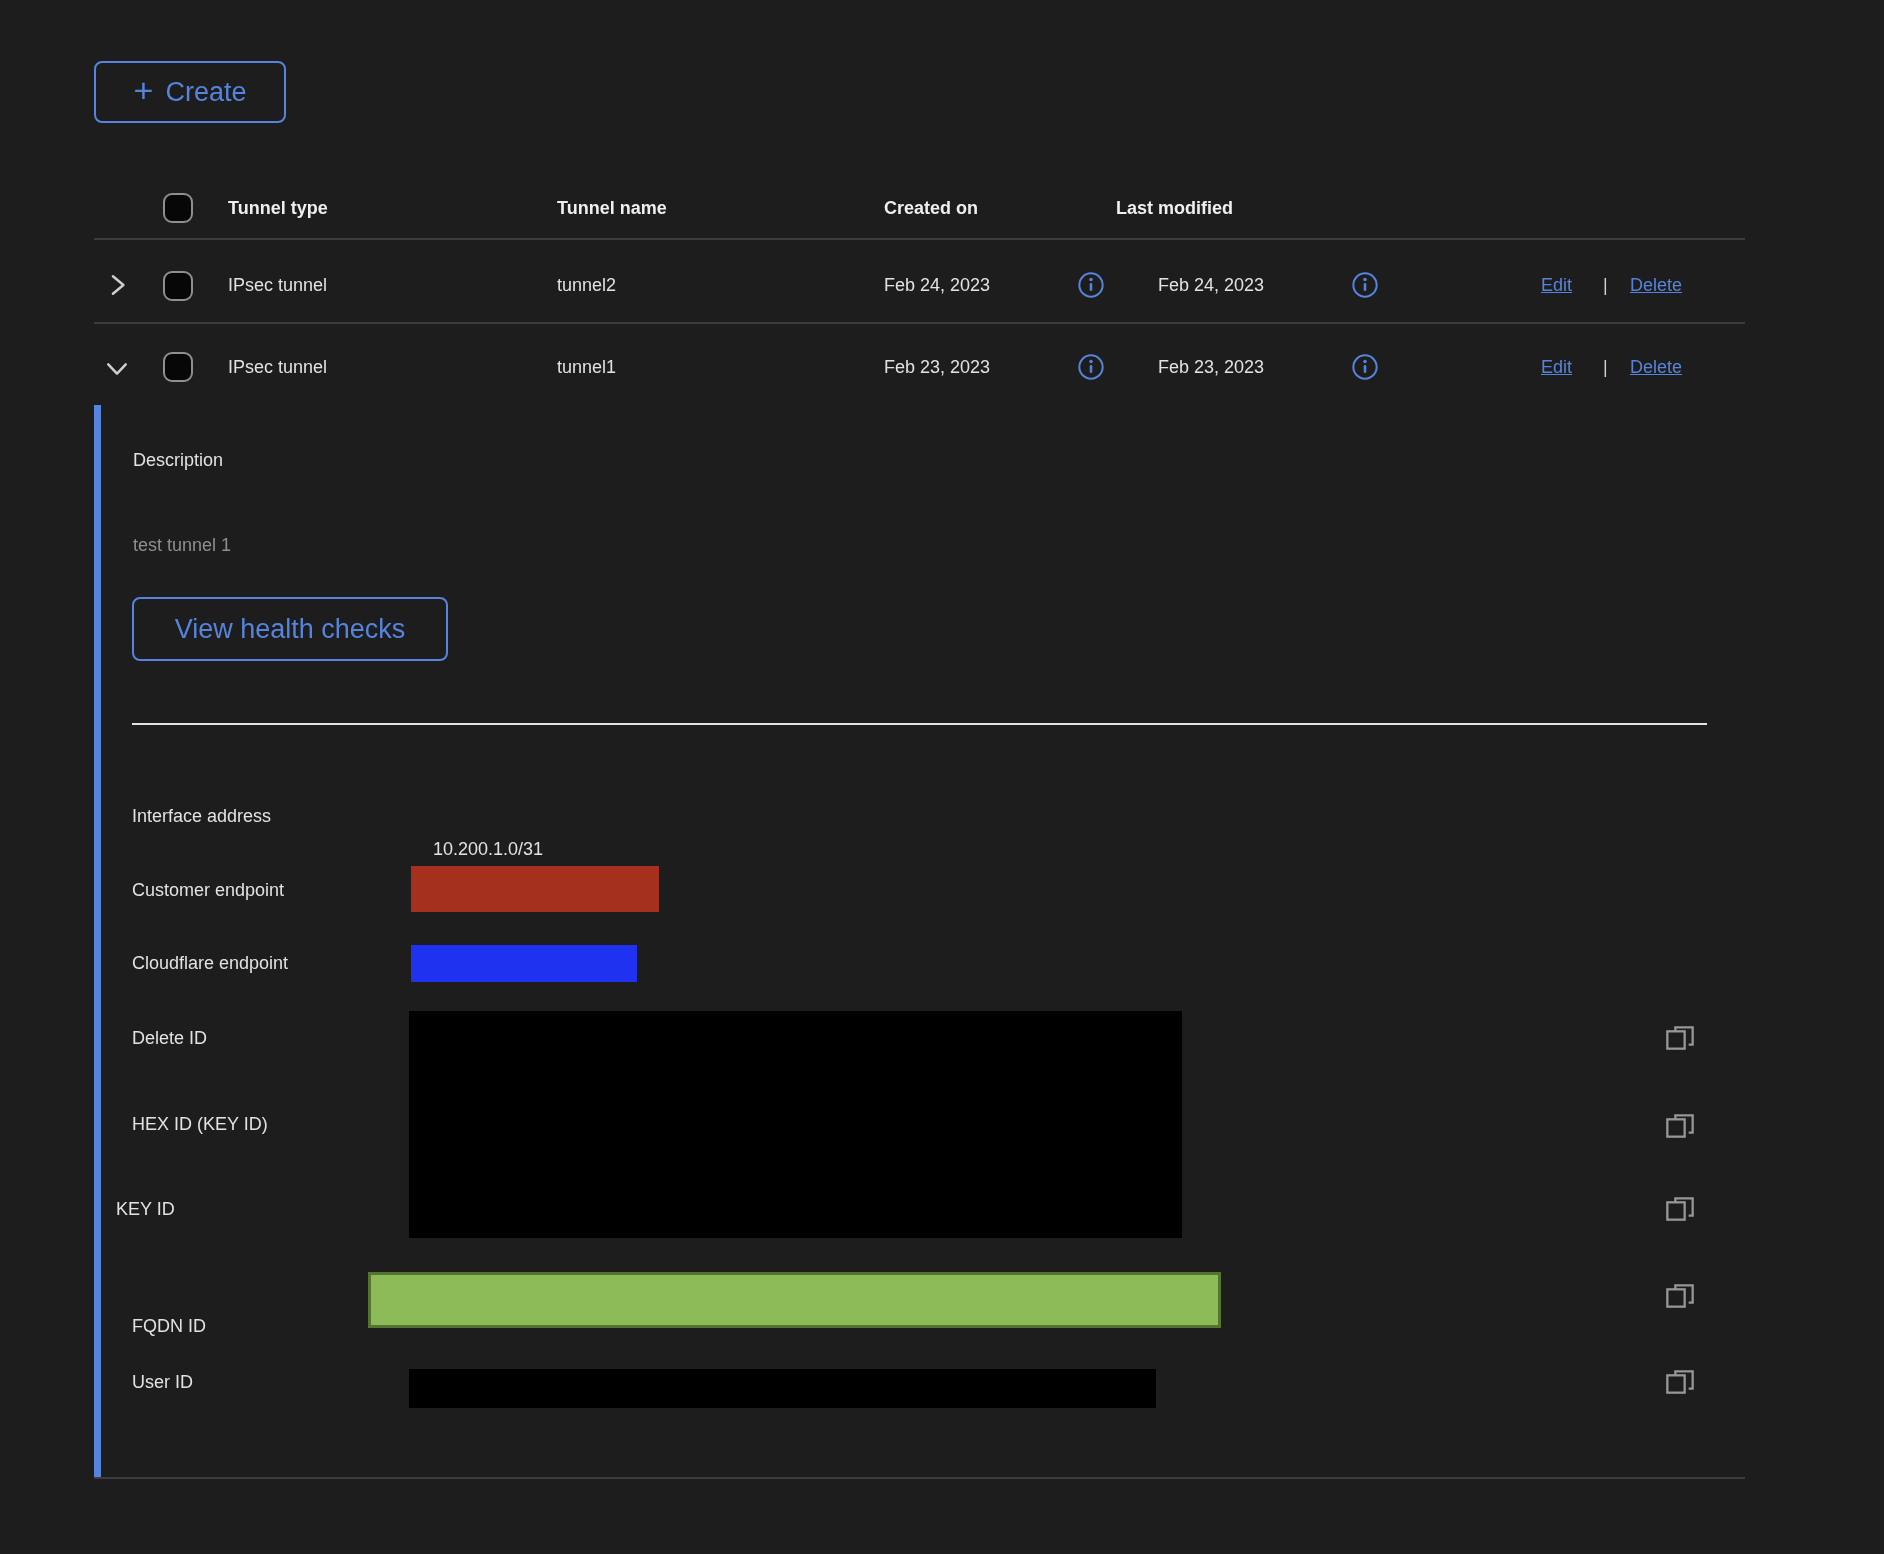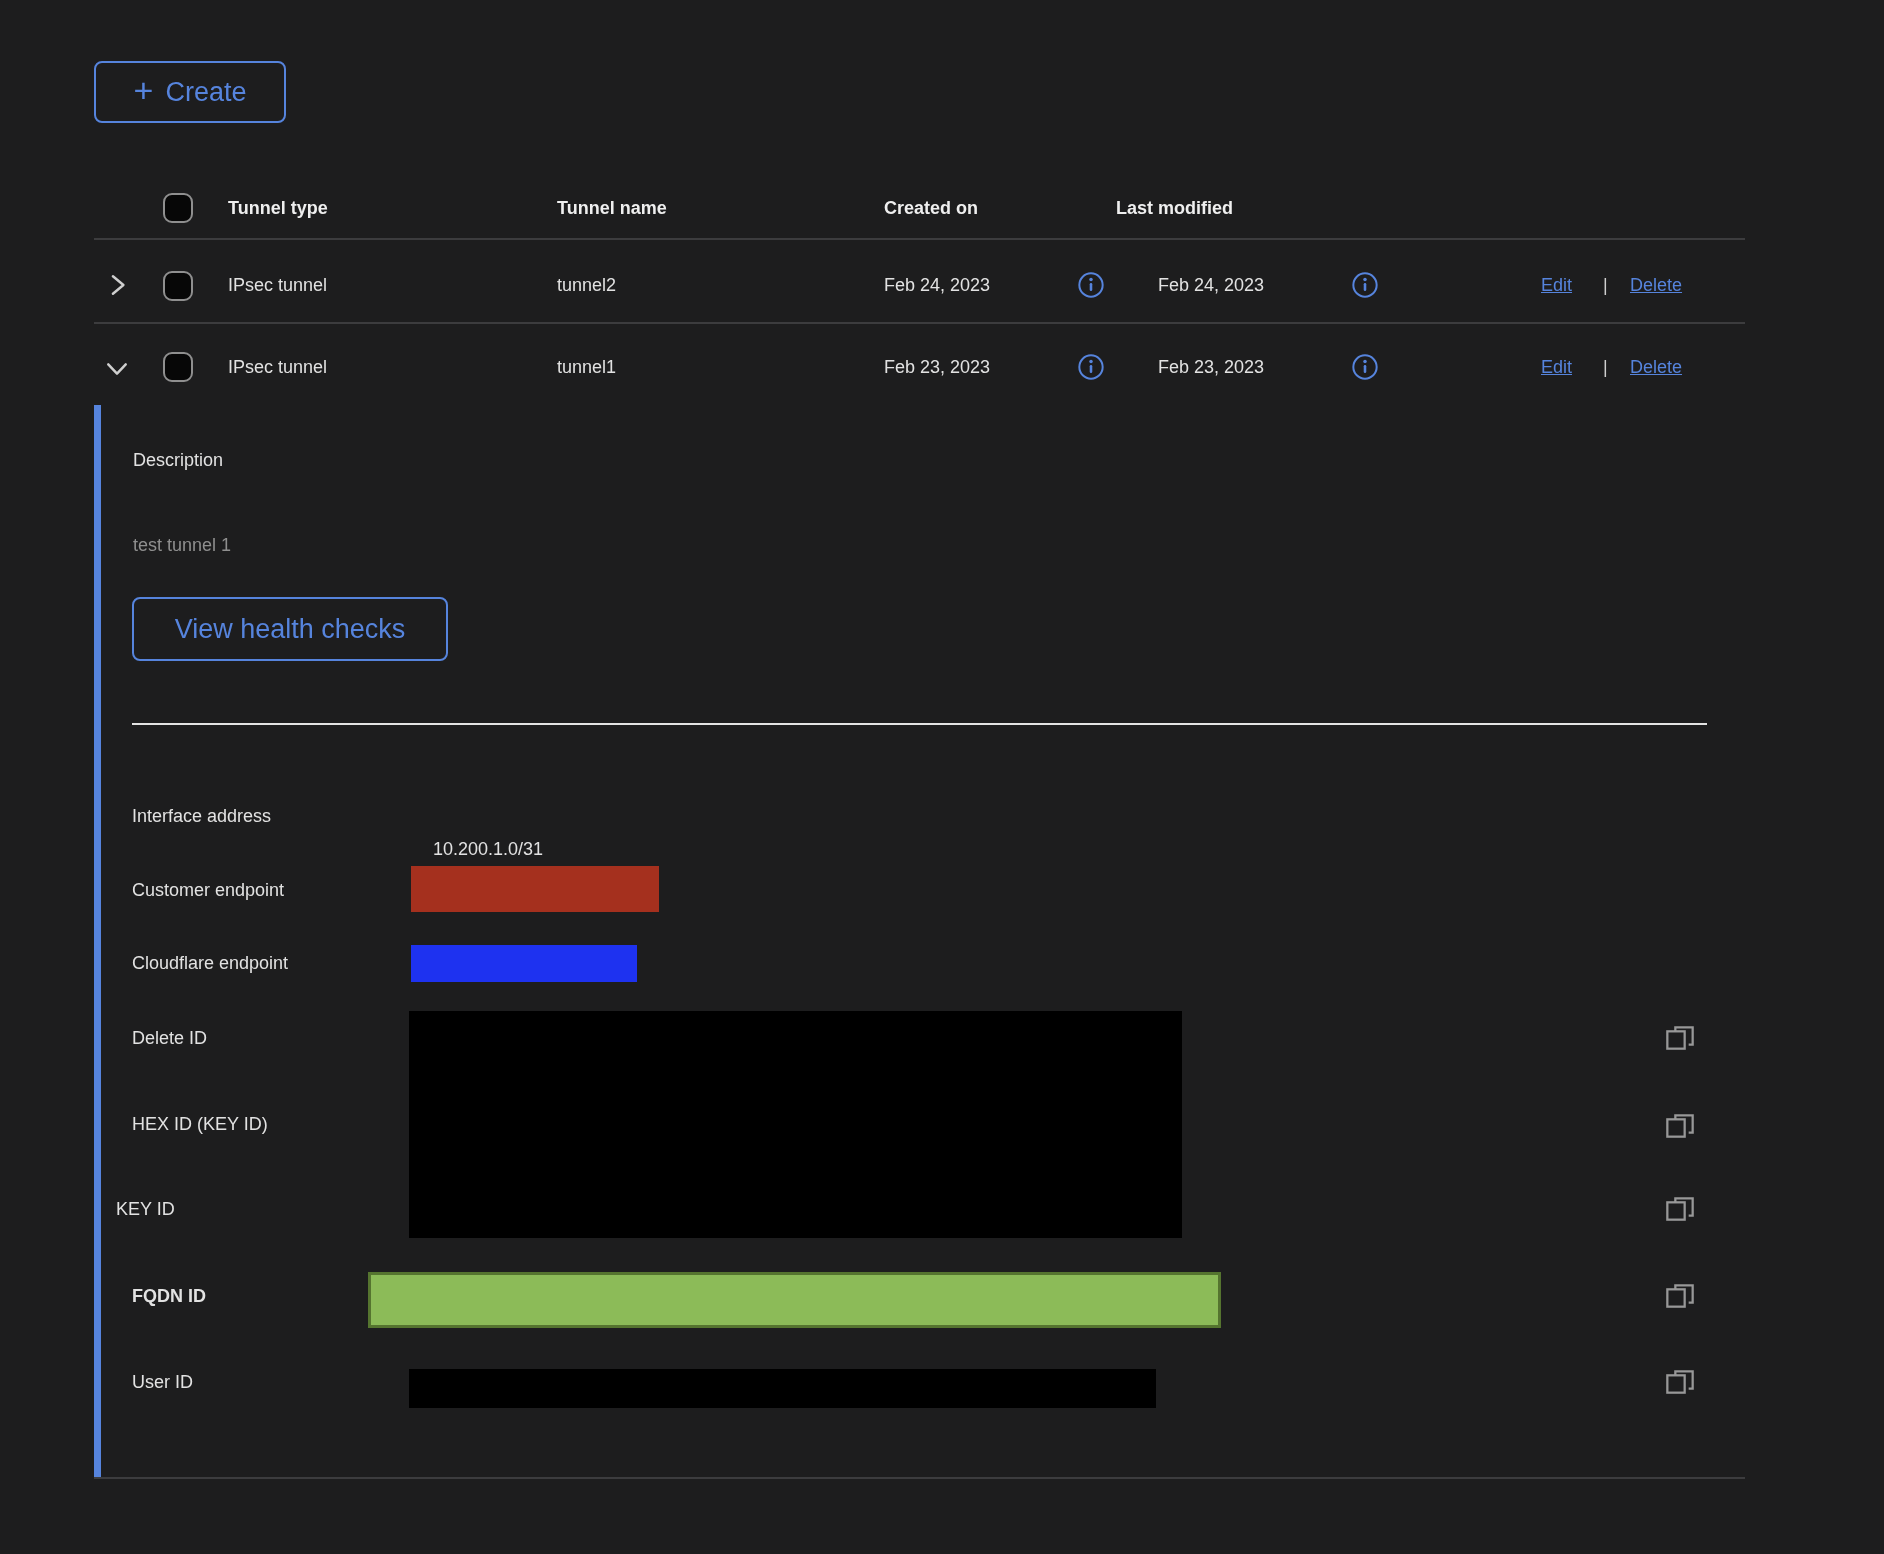--- a/index.html
+++ b/index.html
@@ -141,21 +141,21 @@
     <div class="redact redact-red abs" style="left:411px;top:866px;width:248px;height:46px;"></div>
 
     <span class="txt abs" style="left:132px;top:947px;">Cloudflare endpoint</span>
     <div class="redact redact-blue abs" style="left:411px;top:945px;width:226px;height:37px;"></div>
 
     <span class="txt abs" style="left:132px;top:1022px;">Delete ID</span>
     <span class="txt abs" style="left:132px;top:1108px;">HEX ID (KEY ID)</span>
     <span class="txt abs" style="left:116px;top:1193px;">KEY ID</span>
     <div class="redact redact-black abs" style="left:409px;top:1011px;width:773px;height:227px;"></div>
 
-    <span class="txt abs" style="left:132px;top:1280px;font-weight:bold;">FQDN ID</span>
+    <span class="txt abs" style="left:132px;top:1310px;">FQDN ID</span>
     <div class="redact redact-green abs" style="left:368px;top:1272px;width:853px;height:56px;"></div>
 
     <span class="txt abs" style="left:132px;top:1366px;">User ID</span>
     <div class="redact redact-black abs" style="left:409px;top:1369px;width:747px;height:39px;"></div>
 
     <button class="copy-btn abs" style="left:1664px;top:1024px;">
       <span><svg width="32" height="32" viewBox="0 0 24 24">
             <path d="M8.5 5.5 V2.5 H21.5 V15.5 H18.5" fill="none" stroke="currentColor" stroke-width="1.7"></path>
             <rect x="2.5" y="5.5" width="13" height="13" fill="none" stroke="currentColor" stroke-width="1.7"></rect>
           </svg></span>

